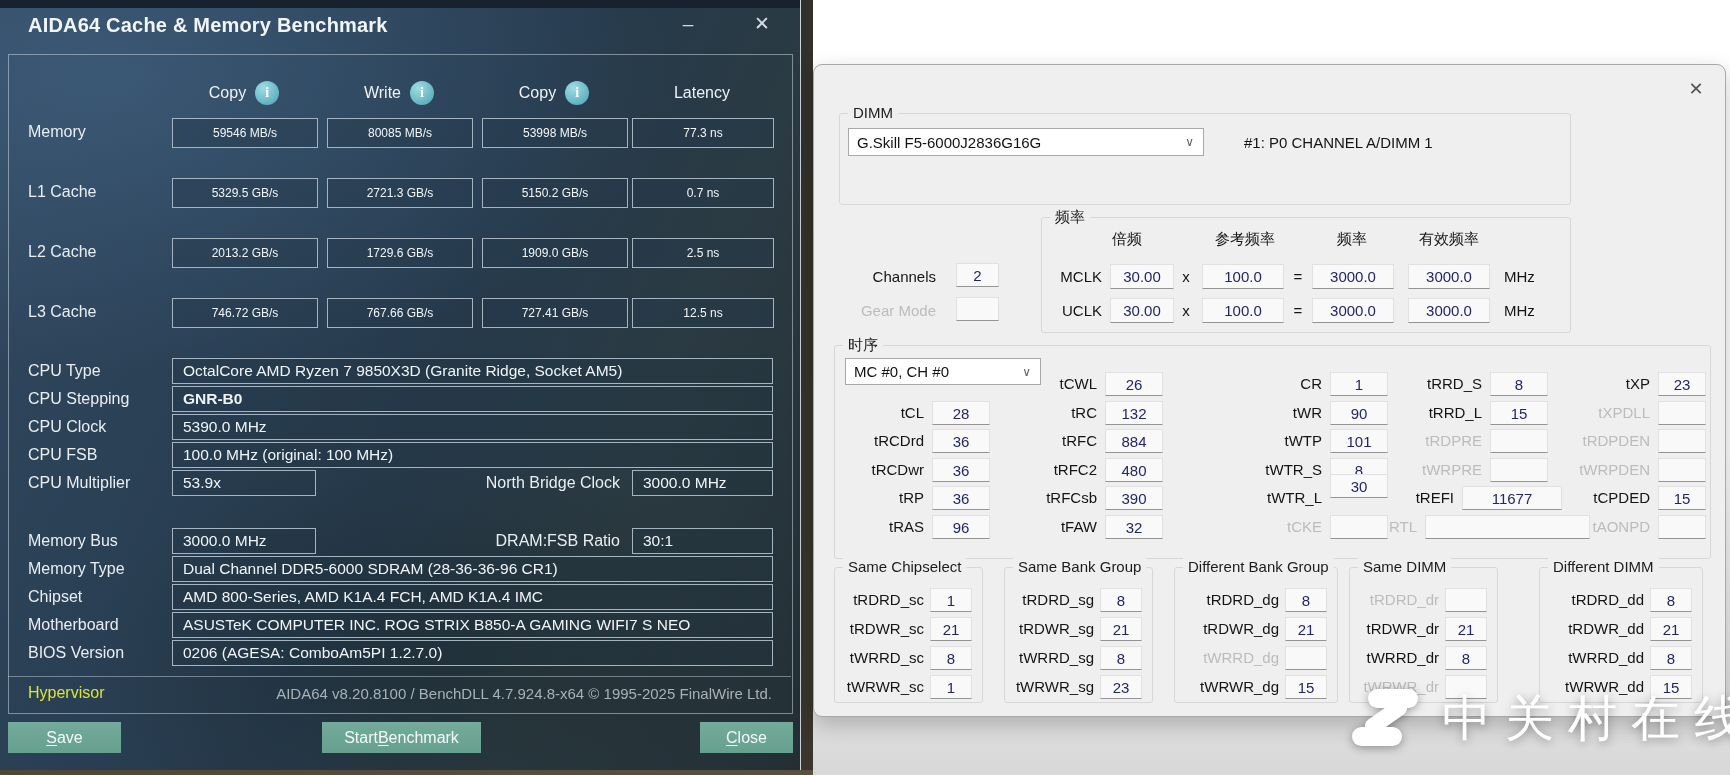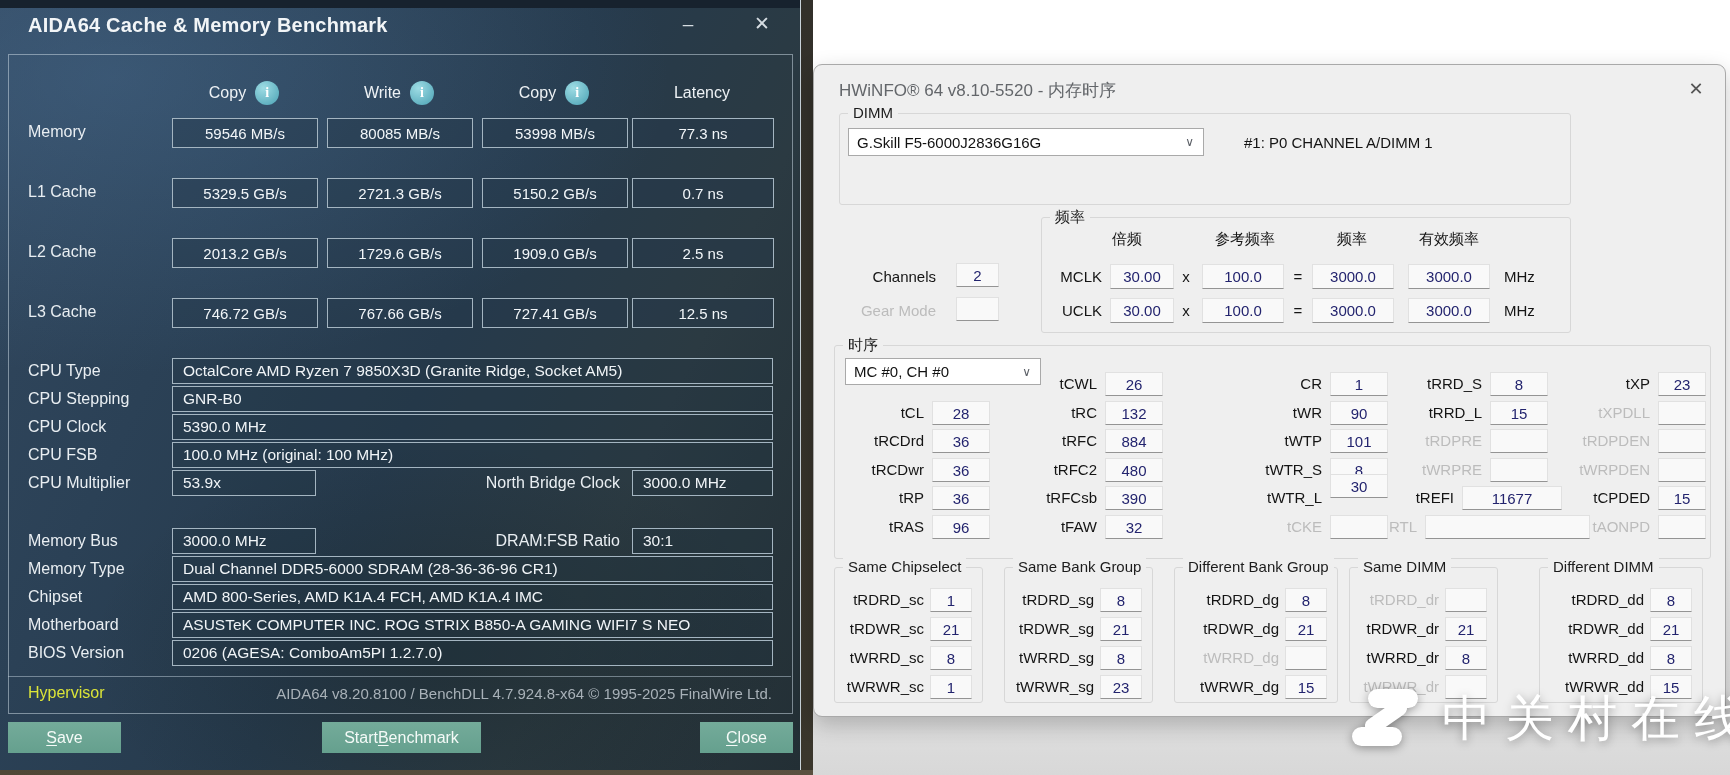--- a/index.html
+++ b/index.html
@@ -15,21 +15,21 @@
     border-right:1px solid #c9d3da;}
   #aida-topstrip{left:0;top:0;width:800px;height:8px;background:#17222e;}
   #aida-title{left:28px;top:14px;font-size:20px;font-weight:bold;color:#f2f5f7;letter-spacing:0.2px;}
   .winctl{top:10px;height:28px;color:#d6dde2;font-size:19px;text-align:center;line-height:28px;cursor:default;}
   #aida-min{left:668px;width:40px;}
   #aida-close{left:742px;width:40px;}
   #aida-frame{left:8px;top:54px;width:783px;height:658px;border:1px solid rgba(196,212,223,0.55);}
   .bench-header{top:80px;height:26px;display:flex;align-items:center;justify-content:center;gap:9px;color:#eef2f5;font-size:16px;}
   .info-icon{width:24px;height:24px;border-radius:50%;background:radial-gradient(circle at 35% 30%,#9edce4,#5fb0c0 75%);color:#fff;font-size:14px;font-weight:bold;font-family:"Liberation Serif",serif;display:flex;align-items:center;justify-content:center;}
   .bench-label,.cpu-label{left:28px;color:#e9eef2;font-size:16px;}
-  .bench-box{height:28px;border:1px solid #a4b5c1;background:rgba(38,58,76,0.45);color:#f2f6f9;font-size:15px;display:flex;align-items:center;justify-content:center;}
+  .bench-box{height:28px;border:1px solid #a4b5c1;background:rgba(38,58,76,0.45);color:#f2f6f9;font-size:12px;display:flex;align-items:center;justify-content:center;}
   .cpu-box{height:26px;border:1px solid #a4b5c1;background:rgba(34,52,66,0.30);color:#f0f4f7;font-size:15.5px;display:flex;align-items:center;padding-left:10px;box-sizing:border-box;}
   .cpu-extra-label{color:#e9eef2;font-size:16px;text-align:right;}
   #aida-sep{left:8px;top:676px;width:783px;height:1px;background:rgba(190,206,217,0.5);}
   #hypervisor{left:28px;top:684px;font-size:16px;color:#dbe438;}
   #aida-version{left:190px;top:685px;width:582px;font-size:15px;color:#a8b1b8;text-align:right;}
   .aida-btn{top:722px;height:31px;background:linear-gradient(180deg,#74ab9a,#65a08e);color:#f4faf7;font-size:16px;display:flex;align-items:center;justify-content:center;cursor:pointer;}
   .aida-btn u{text-underline-offset:2px;}
 
   
   #gap-strip{left:801px;top:0;width:12px;height:775px;background:linear-gradient(180deg,#32302a,#3a362c);}
@@ -102,21 +102,21 @@
       <div class="abs bench-box" style="left: 482px; top: 238px; width: 144px;">1909.0 GB/s</div>
       <div class="abs bench-box" style="left: 632px; top: 238px; width: 140px;">2.5 ns</div>
       <div class="abs bench-label" style="top: 298px; line-height: 28px;">L3 Cache</div>
       <div class="abs bench-box" style="left: 172px; top: 298px; width: 144px;">746.72 GB/s</div>
       <div class="abs bench-box" style="left: 327px; top: 298px; width: 144px;">767.66 GB/s</div>
       <div class="abs bench-box" style="left: 482px; top: 298px; width: 144px;">727.41 GB/s</div>
       <div class="abs bench-box" style="left: 632px; top: 298px; width: 140px;">12.5 ns</div>
       <div class="abs cpu-label" style="top: 358px; line-height: 26px;">CPU Type</div>
       <div class="abs cpu-box" style="left: 172px; top: 358px; width: 601px;">OctalCore AMD Ryzen 7 9850X3D  (Granite Ridge, Socket AM5)</div>
       <div class="abs cpu-label" style="top: 386px; line-height: 26px;">CPU Stepping</div>
-      <div class="abs cpu-box" style="left: 172px; top: 386px; width: 601px;">GNR-B0</div>
+      <div class="abs cpu-box" style="left: 172px; top: 386px; width: 601px; font-weight: bold;">GNR-B0</div>
       <div class="abs cpu-label" style="top: 414px; line-height: 26px;">CPU Clock</div>
       <div class="abs cpu-box" style="left: 172px; top: 414px; width: 601px;">5390.0 MHz</div>
       <div class="abs cpu-label" style="top: 442px; line-height: 26px;">CPU FSB</div>
       <div class="abs cpu-box" style="left: 172px; top: 442px; width: 601px;">100.0 MHz  (original: 100 MHz)</div>
       <div class="abs cpu-label" style="top: 470px; line-height: 26px;">CPU Multiplier</div>
       <div class="abs cpu-box" style="left: 172px; top: 470px; width: 144px;">53.9x</div>
       <div class="abs cpu-extra-label" style="left: 330px; top: 470px; width: 290px; line-height: 26px;">North Bridge Clock</div>
       <div class="abs cpu-box" style="left: 632px; top: 470px; width: 141px;">3000.0 MHz</div>
       <div class="abs cpu-label" style="top: 528px; line-height: 26px;">Memory Bus</div>
       <div class="abs cpu-box" style="left: 172px; top: 528px; width: 144px;">3000.0 MHz</div>
@@ -136,21 +136,20 @@
   <div class="abs" id="aida-version">AIDA64 v8.20.8100 / BenchDLL 4.7.924.8-x64 © 1995-2025 FinalWire Ltd.</div>
   <div id="aida-buttons">
       <div class="abs aida-btn" style="left: 8px; width: 113px;"><u>S</u>ave</div>
       <div class="abs aida-btn" style="left: 322px; width: 159px;">Start <u>B</u>enchmark</div>
       <div class="abs aida-btn" style="left: 700px; width: 93px;"><u>C</u>lose</div>
     </div>
 </div>
 <div class="abs" id="bottom-strip"></div>
 
 <div class="abs" id="hwinfo">
-  <div class="abs" id="hw-title">HWiNFO® 64 v8.10-5520 - 内存时序</div>
   <div class="abs" id="hw-close">✕</div>
 
   <div class="abs groupbox" style="left:25px;top:48px;width:730px;height:90px;">
     <span class="group-label">DIMM</span>
     <div class="abs hw-dd" style="left:8px;top:14px;width:356px;height:28px;">
       <span>G.Skill F5-6000J2836G16G</span>
       <span class="chev">∨</span>
     </div>
     <div class="abs" id="hw-slot" style="left:404px;top:20px;">#1: P0 CHANNEL A/DIMM 1</div>
   </div>

